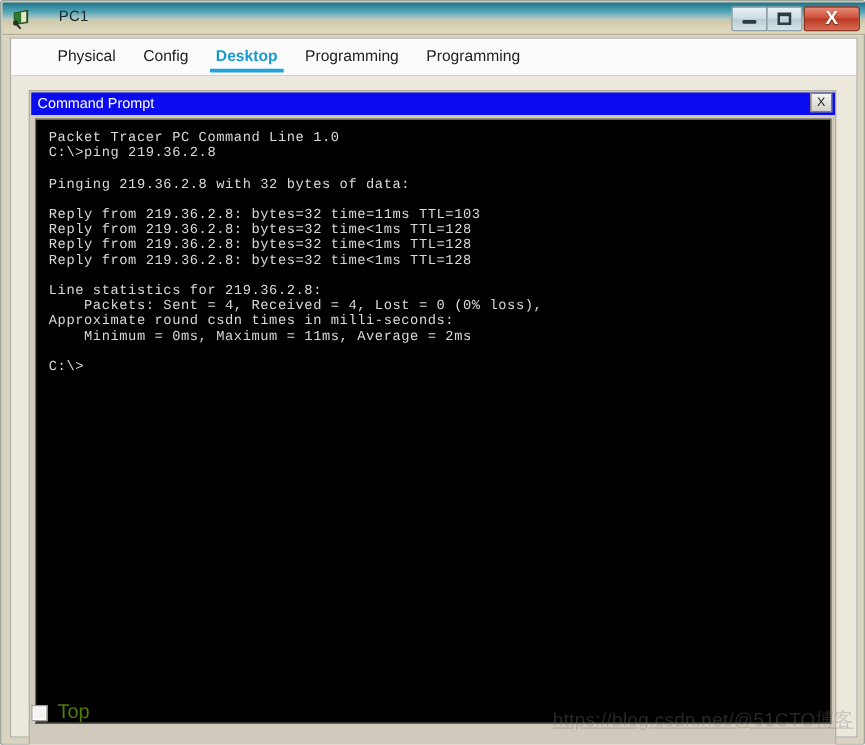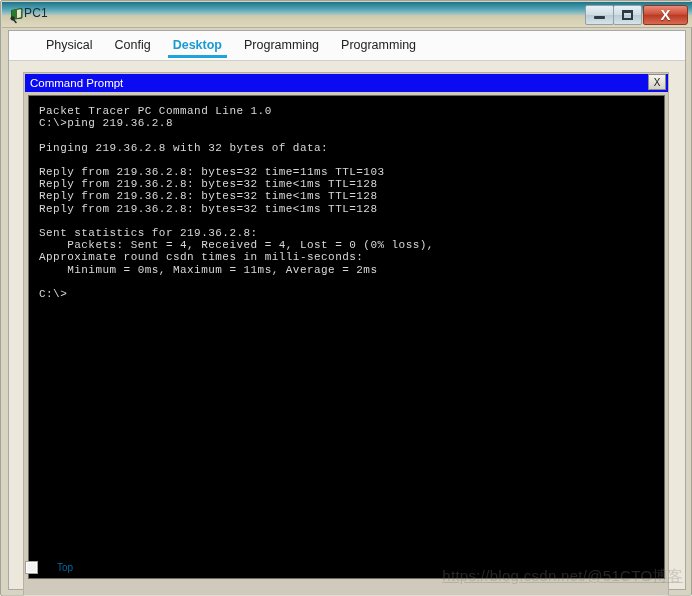--- a/index.html
+++ b/index.html
@@ -43,21 +43,21 @@
     border-bottom: 1px solid #b4b09a;
     box-sizing: border-box;
   }
   .title-icon {
     position: absolute;
     left: 8px; top: 5px;
     width: 17px; height: 17px;
   }
   .title-text {
     position: absolute;
-    left: 22px; top: 4px;
+    left: 45px; top: 4px;
     font-size: 12px;
     color: #1b2a33;
     letter-spacing: .2px;
     white-space: nowrap;
   }
 
   
   .winbtns {
     position: absolute;
     right: 4px; top: 2px;
@@ -240,23 +240,23 @@
     cursor: pointer;
   }
   .checkbox {
     width: 13px; height: 13px;
     box-sizing: border-box;
     background: #f3f3f1;
     border: 1px solid #a3a099;
     box-shadow: inset 0 0 0 1px #ffffff;
   }
   .topcheck-label {
-    font-size: 10px;
-    color: #0369a1;
-    margin-left: 19px;
+    font-size: 16px;
+    color: #4d7c0f;
+    margin-left: 8px;
   }
 
   .watermark {
     position: absolute;
     right: 8px;
     bottom: 9px;
     font-size: 15px;
     color: rgba(120,120,120,0.32);
     white-space: nowrap;
     letter-spacing: .3px;
@@ -326,21 +326,21 @@
           <div class="term-line">Packet Tracer PC Command Line 1.0</div>
           <div class="term-line">C:\&gt;ping 219.36.2.8</div>
           <div class="term-line">&nbsp;</div>
           <div class="term-line">Pinging 219.36.2.8 with 32 bytes of data:</div>
           <div class="term-line">&nbsp;</div>
           <div class="term-line">Reply from 219.36.2.8: bytes=32 time=11ms TTL=103</div>
           <div class="term-line">Reply from 219.36.2.8: bytes=32 time&lt;1ms TTL=128</div>
           <div class="term-line">Reply from 219.36.2.8: bytes=32 time&lt;1ms TTL=128</div>
           <div class="term-line">Reply from 219.36.2.8: bytes=32 time&lt;1ms TTL=128</div>
           <div class="term-line">&nbsp;</div>
-          <div class="term-line">Sent statistics for 219.36.2.8:</div>
+          <div class="term-line">Line statistics for 219.36.2.8:</div>
           <div class="term-line">    Packets: Sent = 4, Received = 4, Lost = 0 (0% loss),</div>
           <div class="term-line">Approximate round csdn times in milli-seconds:</div>
           <div class="term-line">    Minimum = 0ms, Maximum = 11ms, Average = 2ms</div>
           <div class="term-line">&nbsp;</div>
           <div class="term-line">C:\&gt;</div>
         </div>
       </div>
 
       <div class="bottombar">
         <div class="topcheck">

